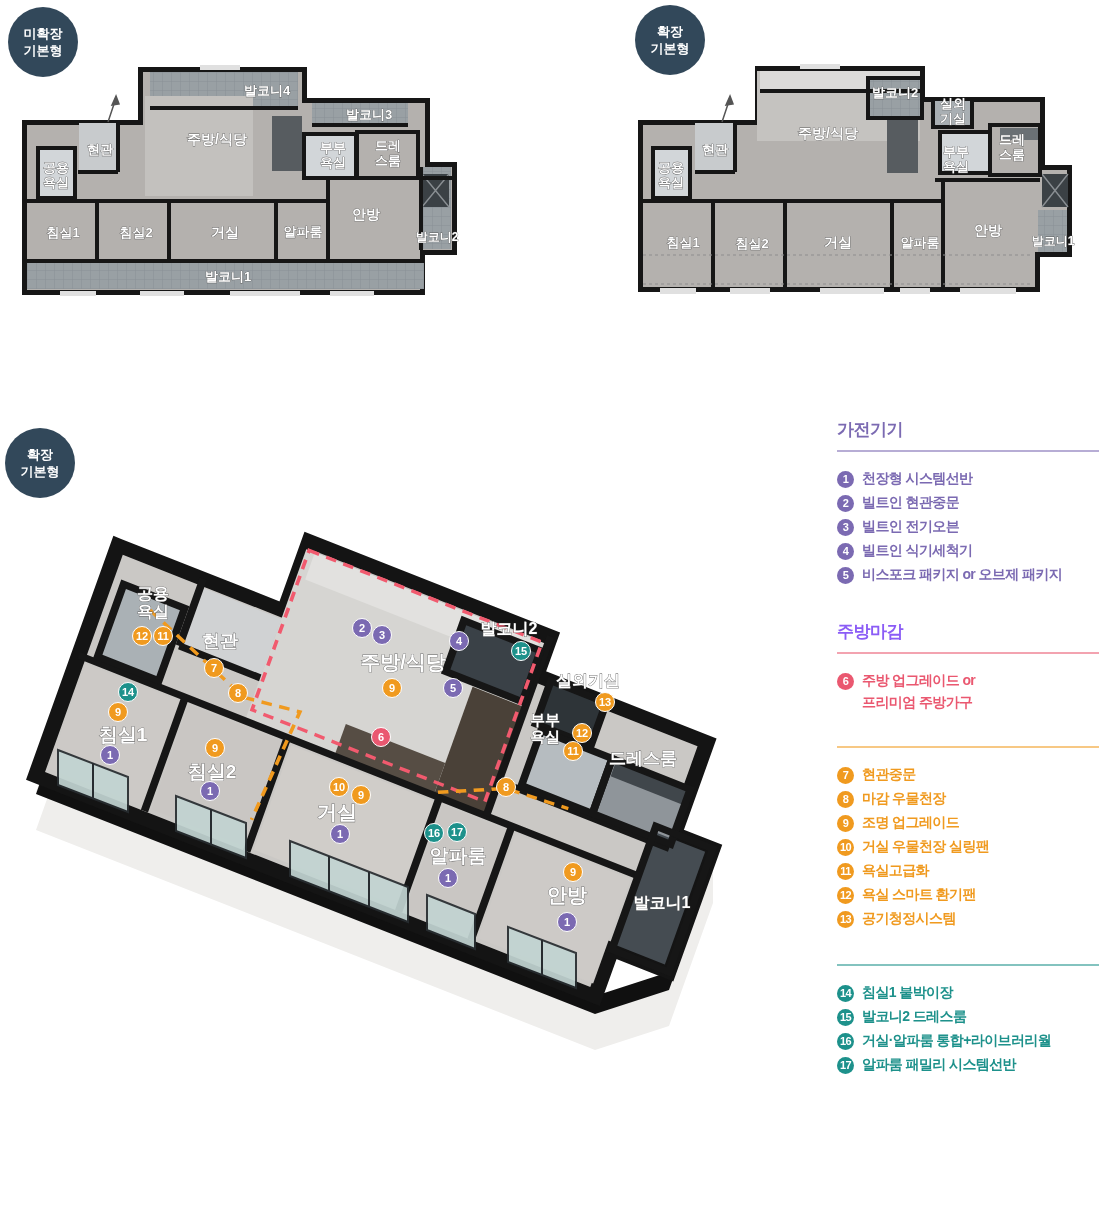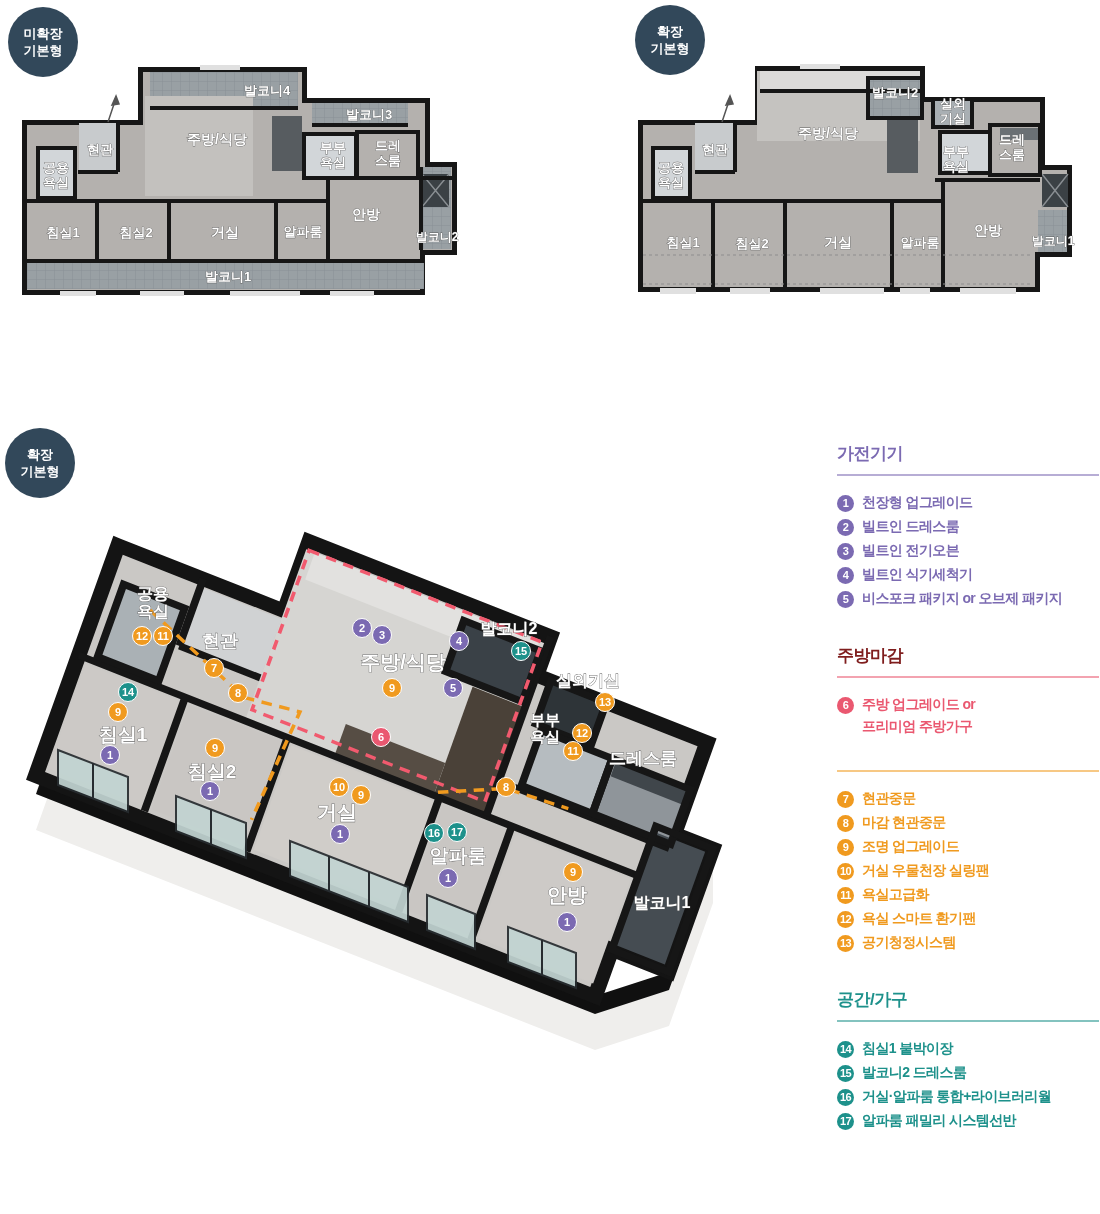--- a/index.html
+++ b/index.html
@@ -8,21 +8,21 @@
   .badge{position:absolute;width:70px;height:70px;border-radius:50%;
          display:flex;flex-direction:column;align-items:center;justify-content:center;
          color:#fff;font-size:13px;line-height:17px;font-weight:600;text-align:center;}
   svg{position:absolute;}
   
   text.rlabel{fill:#ffffff;font-weight:700;paint-order:stroke;stroke:#5a5a5a;stroke-width:.7px;
               text-anchor:middle;font-family:"Liberation Sans","DejaVu Sans",sans-serif;}
   text.mnum{fill:#ffffff;font-weight:700;text-anchor:middle;font-size:11px;
             font-family:"Liberation Sans","DejaVu Sans",sans-serif;}
   
-  #legend{position:absolute;left:837px;top:442px;width:262px;}
+  #legend{position:absolute;left:837px;top:418px;width:262px;}
   .lsection{margin-bottom:33px;}
   .lsection h3{margin:0 0 9px 0;font-size:17px;font-weight:700;letter-spacing:-.5px;}
   .lrule{height:2px;margin:0 0 15px 0;opacity:.55;}
   .lrow{display:flex;align-items:center;gap:8px;height:24px;font-size:14px;font-weight:600;letter-spacing:-.6px;}
   .lrow.cont{height:20px;padding-left:25px;}
   .ldot{flex:0 0 17px;width:17px;height:17px;border-radius:50%;color:#fff;font-size:11px;font-weight:700;
         display:flex;align-items:center;justify-content:center;}
 </style>
 </head>
 <body>
@@ -347,57 +347,57 @@
       </g>
     </g>
 </svg>
 
 <div id="legend">
     <div class="lsection">
       <h3 style="color: rgb(123, 106, 178);">가전기기</h3>
       <div class="lrule" style="background: rgb(123, 106, 178);"></div>
       <div class="lrow" style="color: rgb(123, 106, 178);">
         <span class="ldot" style="background: rgb(123, 106, 178);">1</span>
-        <span>천장형 업그레이드</span>
+        <span>천장형 시스템선반</span>
       </div>
       <div class="lrow" style="color: rgb(123, 106, 178);">
         <span class="ldot" style="background: rgb(123, 106, 178);">2</span>
-        <span>빌트인 드레스룸</span>
+        <span>빌트인 현관중문</span>
       </div>
       <div class="lrow" style="color: rgb(123, 106, 178);">
         <span class="ldot" style="background: rgb(123, 106, 178);">3</span>
         <span>빌트인 전기오븐</span>
       </div>
       <div class="lrow" style="color: rgb(123, 106, 178);">
         <span class="ldot" style="background: rgb(123, 106, 178);">4</span>
         <span>빌트인 식기세척기</span>
       </div>
       <div class="lrow" style="color: rgb(123, 106, 178);">
         <span class="ldot" style="background: rgb(123, 106, 178);">5</span>
         <span>비스포크 패키지 or 오브제 패키지</span>
       </div>
     </div>
     <div class="lsection">
-      <h3 style="color: #7f1d1d;">주방마감</h3>
+      <h3 style="color: #8b5cf6;">주방마감</h3>
       <div class="lrule" style="background: rgb(234, 88, 112);"></div>
       <div class="lrow" style="color: rgb(234, 88, 112);">
         <span class="ldot" style="background: rgb(234, 88, 112);">6</span>
         <span>주방 업그레이드 or</span>
       </div>
       <div class="lrow cont" style="color: rgb(234, 88, 112);">프리미엄 주방가구</div>
     </div>
     <div class="lsection">
       <div class="lrule" style="background: rgb(240, 154, 31);"></div>
       <div class="lrow" style="color: rgb(240, 154, 31);">
         <span class="ldot" style="background: rgb(240, 154, 31);">7</span>
         <span>현관중문</span>
       </div>
       <div class="lrow" style="color: rgb(240, 154, 31);">
         <span class="ldot" style="background: rgb(240, 154, 31);">8</span>
-        <span>마감 현관중문</span>
+        <span>마감 우물천장</span>
       </div>
       <div class="lrow" style="color: rgb(240, 154, 31);">
         <span class="ldot" style="background: rgb(240, 154, 31);">9</span>
         <span>조명 업그레이드</span>
       </div>
       <div class="lrow" style="color: rgb(240, 154, 31);">
         <span class="ldot" style="background: rgb(240, 154, 31);">10</span>
         <span>거실 우물천장 실링팬</span>
       </div>
       <div class="lrow" style="color: rgb(240, 154, 31);">
@@ -407,21 +407,20 @@
       <div class="lrow" style="color: rgb(240, 154, 31);">
         <span class="ldot" style="background: rgb(240, 154, 31);">12</span>
         <span>욕실 스마트 환기팬</span>
       </div>
       <div class="lrow" style="color: rgb(240, 154, 31);">
         <span class="ldot" style="background: rgb(240, 154, 31);">13</span>
         <span>공기청정시스템</span>
       </div>
     </div>
     <div class="lsection">
-      <h3 style="color: rgb(29, 145, 139);">공간/가구</h3>
       <div class="lrule" style="background: rgb(29, 145, 139);"></div>
       <div class="lrow" style="color: rgb(29, 145, 139);">
         <span class="ldot" style="background: rgb(29, 145, 139);">14</span>
         <span>침실1 붙박이장</span>
       </div>
       <div class="lrow" style="color: rgb(29, 145, 139);">
         <span class="ldot" style="background: rgb(29, 145, 139);">15</span>
         <span>발코니2 드레스룸</span>
       </div>
       <div class="lrow" style="color: rgb(29, 145, 139);">

